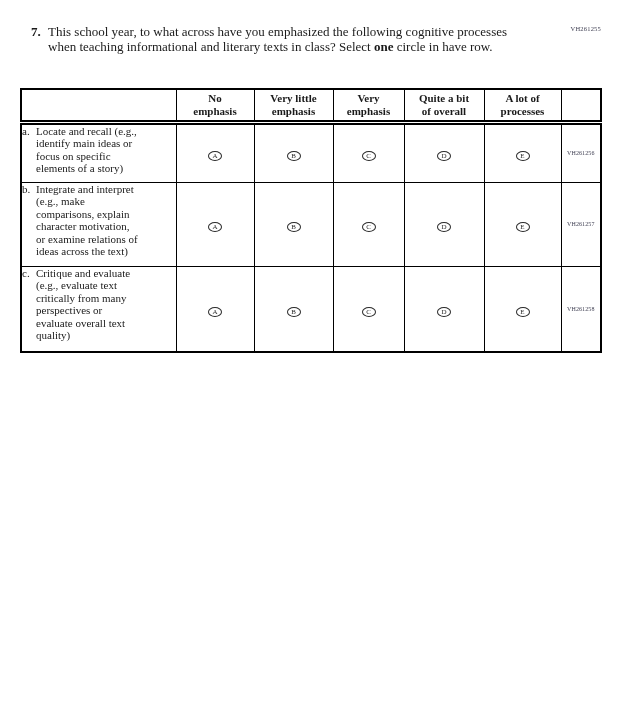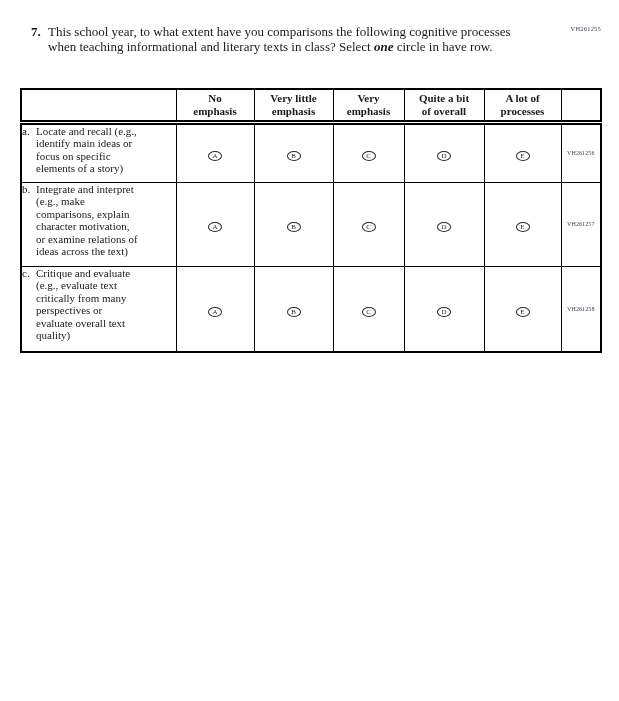--- a/index.html
+++ b/index.html
@@ -41,21 +41,20 @@
   .q-number {
     font-weight: bold;
     width: 17px;
     flex: 0 0 17px;
   }
   .q-text {
     flex: 1;
   }
   .q-bold {
     font-weight: bold;
-    font-style: italic;
   }
   
   table.matrix {
     position: absolute;
     left: 20px;
     top: 88px;
     border-collapse: collapse;
     table-layout: fixed;
     width: 580px;
     border: 2px solid #000;
@@ -119,21 +118,21 @@
 </head>
 <body>
 
 <div class="page">
 
   <div class="scan-code-top">VH261255</div>
 
   <div class="question">
     <div class="question-row">
       <span class="q-number">7.</span>
-      <span class="q-text"><span>This school year, to what extent have you comparisons the following cognitive processes when teaching informational and literary texts in class? Select </span><span class="q-bold">one</span><span> circle in have row.</span></span>
+      <span class="q-text"><span>This school year, to what across have you emphasized the following cognitive processes when teaching informational and literary texts in class? Select </span><span class="q-bold">one</span><span> circle in have row.</span></span>
     </div>
   </div>
 
   <table class="matrix">
     <colgroup>
       <col style="width:155px">
       <col style="width:78px">
       <col style="width:79px">
       <col style="width:71px">
       <col style="width:80px">

